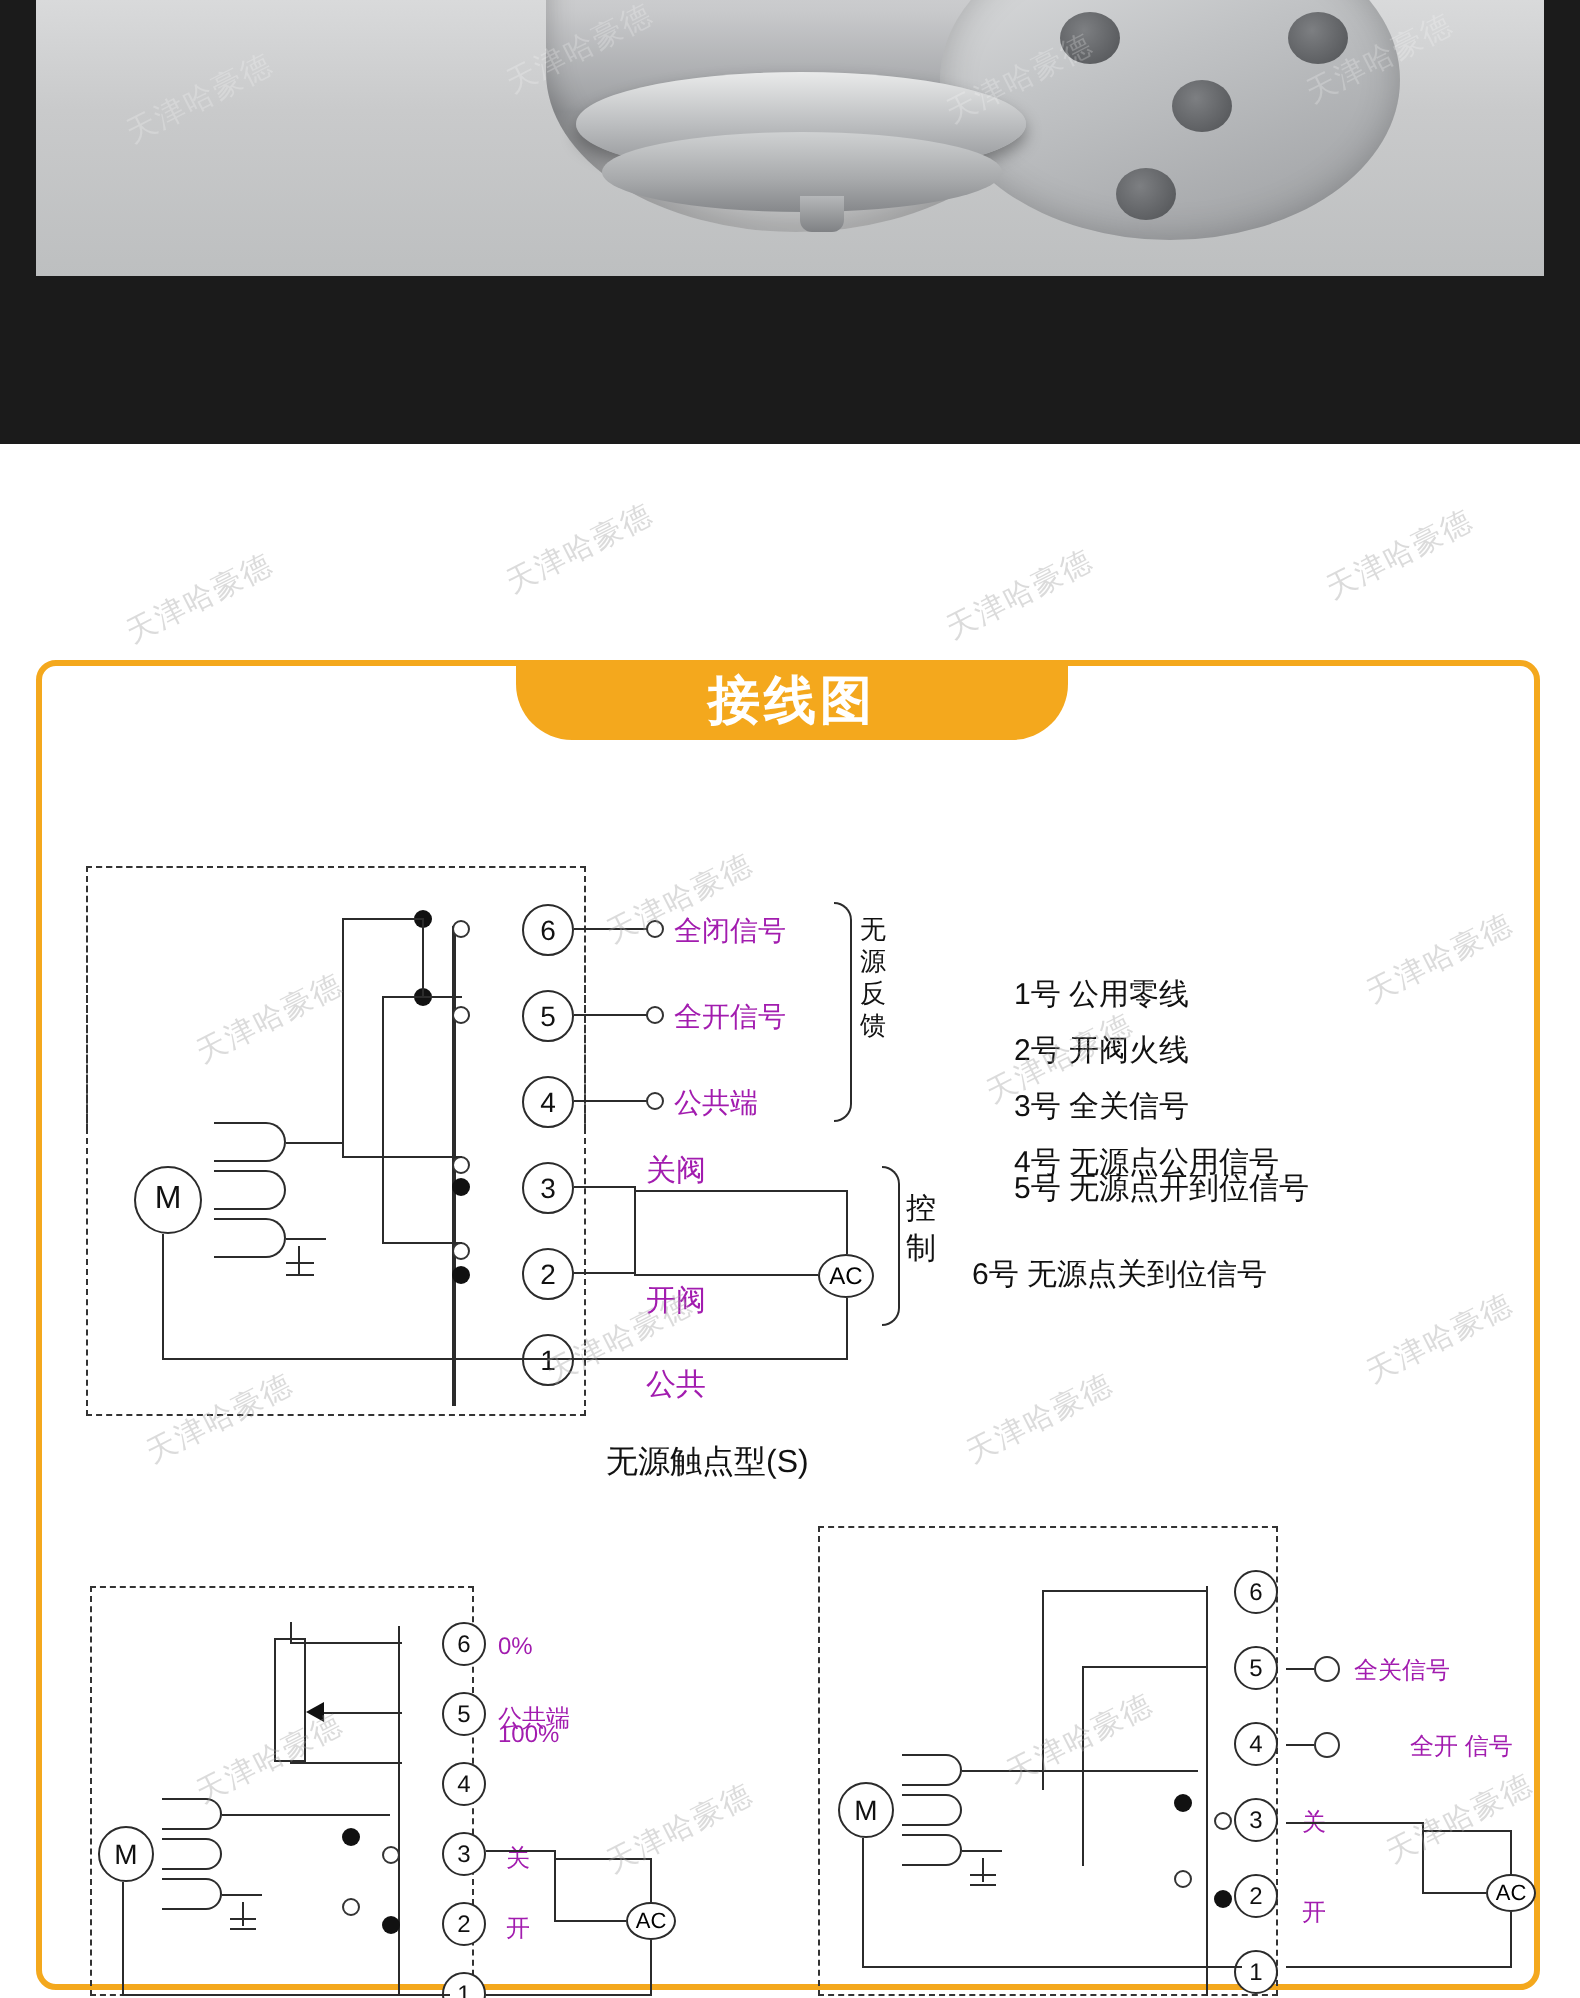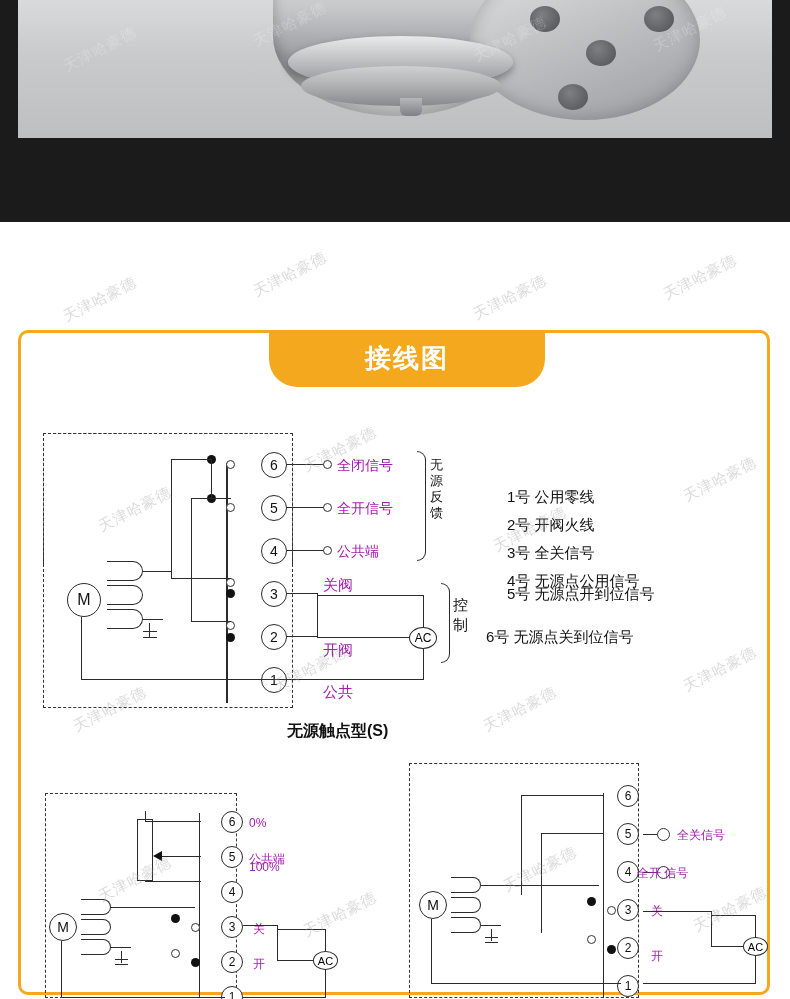--- a/index.html
+++ b/index.html
@@ -97,22 +97,22 @@
     position: absolute;
     left: 18px; top: 330px;
     width: 752px; height: 665px;
     border: 3px solid #f4a81d;
     border-radius: 10px;
     background: #ffffff;
     box-sizing: border-box;
   }
   .card-title-wrap {
     position: absolute;
-    left: 248px; top: -3px;
-    width: 276px; height: 57px;
+    left: 237px; top: -3px;
+    width: 276px; height: 40px;
   }
   .card-title {
     width: 100%; height: 100%;
     background: #f4a81d;
     border-radius: 0 0 28px 28px;
     color: #ffffff;
     font-size: 26px;
     font-weight: bold;
     display: flex;
     align-items: center;
@@ -342,21 +342,21 @@
     <div class="ln" style="left:122px; top:304px; width:14px; height:1.3px;"></div>
 
     <div class="ac" style="left:388px; top:294px;">AC</div>
     <div class="ln" style="left:296px; top:260px; width:1.3px; height:45px;"></div>
     <div class="ln" style="left:296px; top:304px; width:92px; height:1.3px;"></div>
     <div class="ln" style="left:402px; top:262px; width:1.3px; height:32px;"></div>
     <div class="ln" style="left:296px; top:262px; width:107px; height:1.3px;"></div>
     <div class="ln" style="left:402px; top:316px; width:1.3px; height:30px;"></div>
     <div class="ln" style="left:296px; top:346px; width:107px; height:1.3px;"></div>
 
-    <div class="cap-txt" style="left:266px; top:388px;font-weight:bold;">无源触点型(S)</div>
+    <div class="cap-txt" style="left:282px; top:388px;">无源触点型(S)</div>
   </div>
 
   <div>
     <div class="legend-item" style="left:486px; top:155px;">1号  公用零线</div>
     <div class="legend-item" style="left:486px; top:183px;">2号  开阀火线</div>
     <div class="legend-item" style="left:486px; top:211px;">3号  全关信号</div>
     <div class="legend-item" style="left:486px; top:239px;">4号  无源点公用信号</div>
     <div class="legend-item" style="left:486px; top:252px;">5号  无源点开到位信号</div>
     <div class="legend-item" style="left:465px; top:295px;">6号  无源点关到位信号</div>
   </div>
@@ -424,21 +424,21 @@
     <div class="node sm" style="left:596px; top:566px;">3</div>
     <div class="node sm" style="left:596px; top:604px;">2</div>
     <div class="node sm" style="left:596px; top:642px;">1</div>
 
     <div class="lamp" style="left:636px; top:495px;"></div>
     <div class="lamp" style="left:636px; top:533px;"></div>
     <div class="ln" style="left:622px; top:501px; width:14px; height:1.3px;"></div>
     <div class="ln" style="left:622px; top:539px; width:14px; height:1.3px;"></div>
 
     <div class="lbl sm" style="left:656px; top:494px;">全关信号</div>
-    <div class="lbl sm" style="left:616px; top:532px;">全开 信号</div>
+    <div class="lbl sm" style="left:684px; top:532px;">全开 信号</div>
     <div class="lbl sm" style="left:630px; top:570px;">关</div>
     <div class="lbl sm" style="left:630px; top:615px;">开</div>
 
     <div class="motor" style="left:398px; top:558px; width:28px; height:28px; font-size:14px;">M</div>
     <div class="coil" style="left:430px; top:544px; width:30px; height:16px;"></div>
     <div class="coil" style="left:430px; top:564px; width:30px; height:16px;"></div>
     <div class="coil" style="left:430px; top:584px; width:30px; height:16px;"></div>
     <div class="ln" style="left:460px; top:552px; width:118px; height:1.3px;"></div>
     <div class="ln" style="left:460px; top:592px; width:20px; height:1.3px;"></div>
     <div class="ln" style="left:410px; top:586px; width:1.3px; height:65px;"></div>

